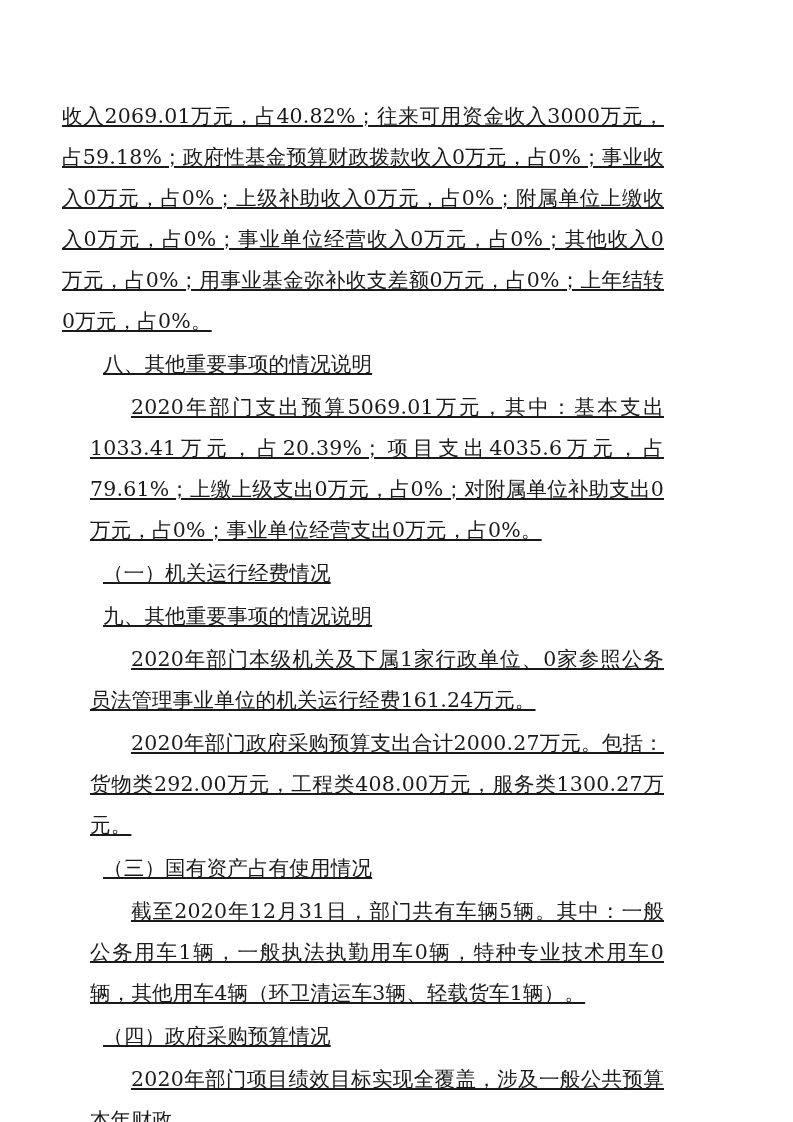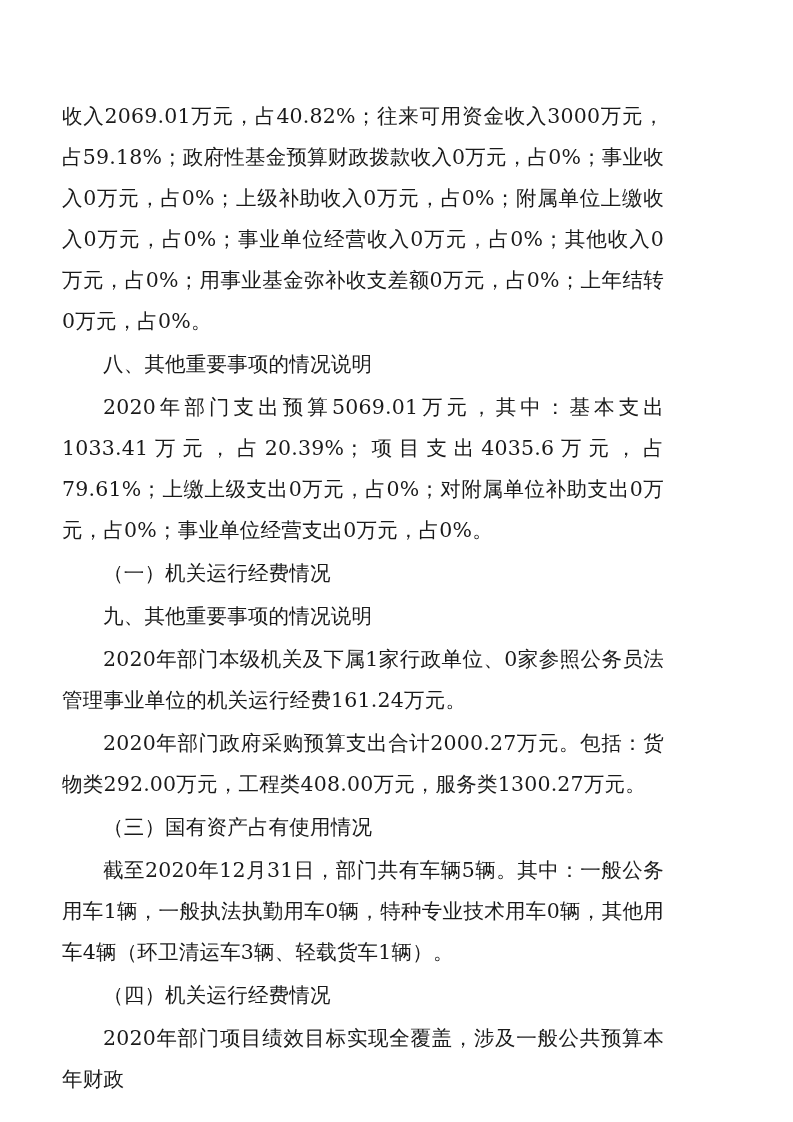--- a/index.html
+++ b/index.html
@@ -16,35 +16,37 @@
     overflow: hidden;
   }
   .page {
     position: absolute;
     left: 0;
     top: 0;
     width: 706px;
     height: 1122px;
     box-sizing: border-box;
     padding: 96px 42px 40px 62px;
+    text-decoration: underline;
   }
   .doc-body {
     width: 100%;
   }
   p.para {
     margin: 0 0 2px 0;
     font-size: 20.5px;
     line-height: 41px;
     text-align: justify;
     text-justify: inter-ideograph;
     letter-spacing: 0.2px;
     font-family: "DejaVu Serif", "Liberation Serif", serif;
   }
   p.indent {
     text-indent: 2em;
+    margin-left: 28px;
   }
   p.heading {
     text-indent: 2em;
     font-weight: normal;
   }
   .noindent {
     text-indent: 0;
   }
 </style>
 </head>
@@ -65,18 +67,18 @@
 
     <p class="para indent">2020年部门本级机关及下属1家行政单位、0家参照公务员法管理事业单位的机关运行经费161.24万元。</p>
 
 
     <p class="para indent">2020年部门政府采购预算支出合计2000.27万元。包括：货物类292.00万元，工程类408.00万元，服务类1300.27万元。</p>
 
     <p class="para heading">（三）国有资产占有使用情况</p>
 
     <p class="para indent">截至2020年12月31日，部门共有车辆5辆。其中：一般公务用车1辆，一般执法执勤用车0辆，特种专业技术用车0辆，其他用车4辆（环卫清运车3辆、轻载货车1辆）。</p>
 
-    <p class="para heading">（四）机关运行经费情况</p>
+    <p class="para heading">（四）政府采购预算情况</p>
 
     <p class="para indent">2020年部门项目绩效目标实现全覆盖，涉及一般公共预算本年财政</p>
 
   </div>
 </div>
 
 </body></html>

